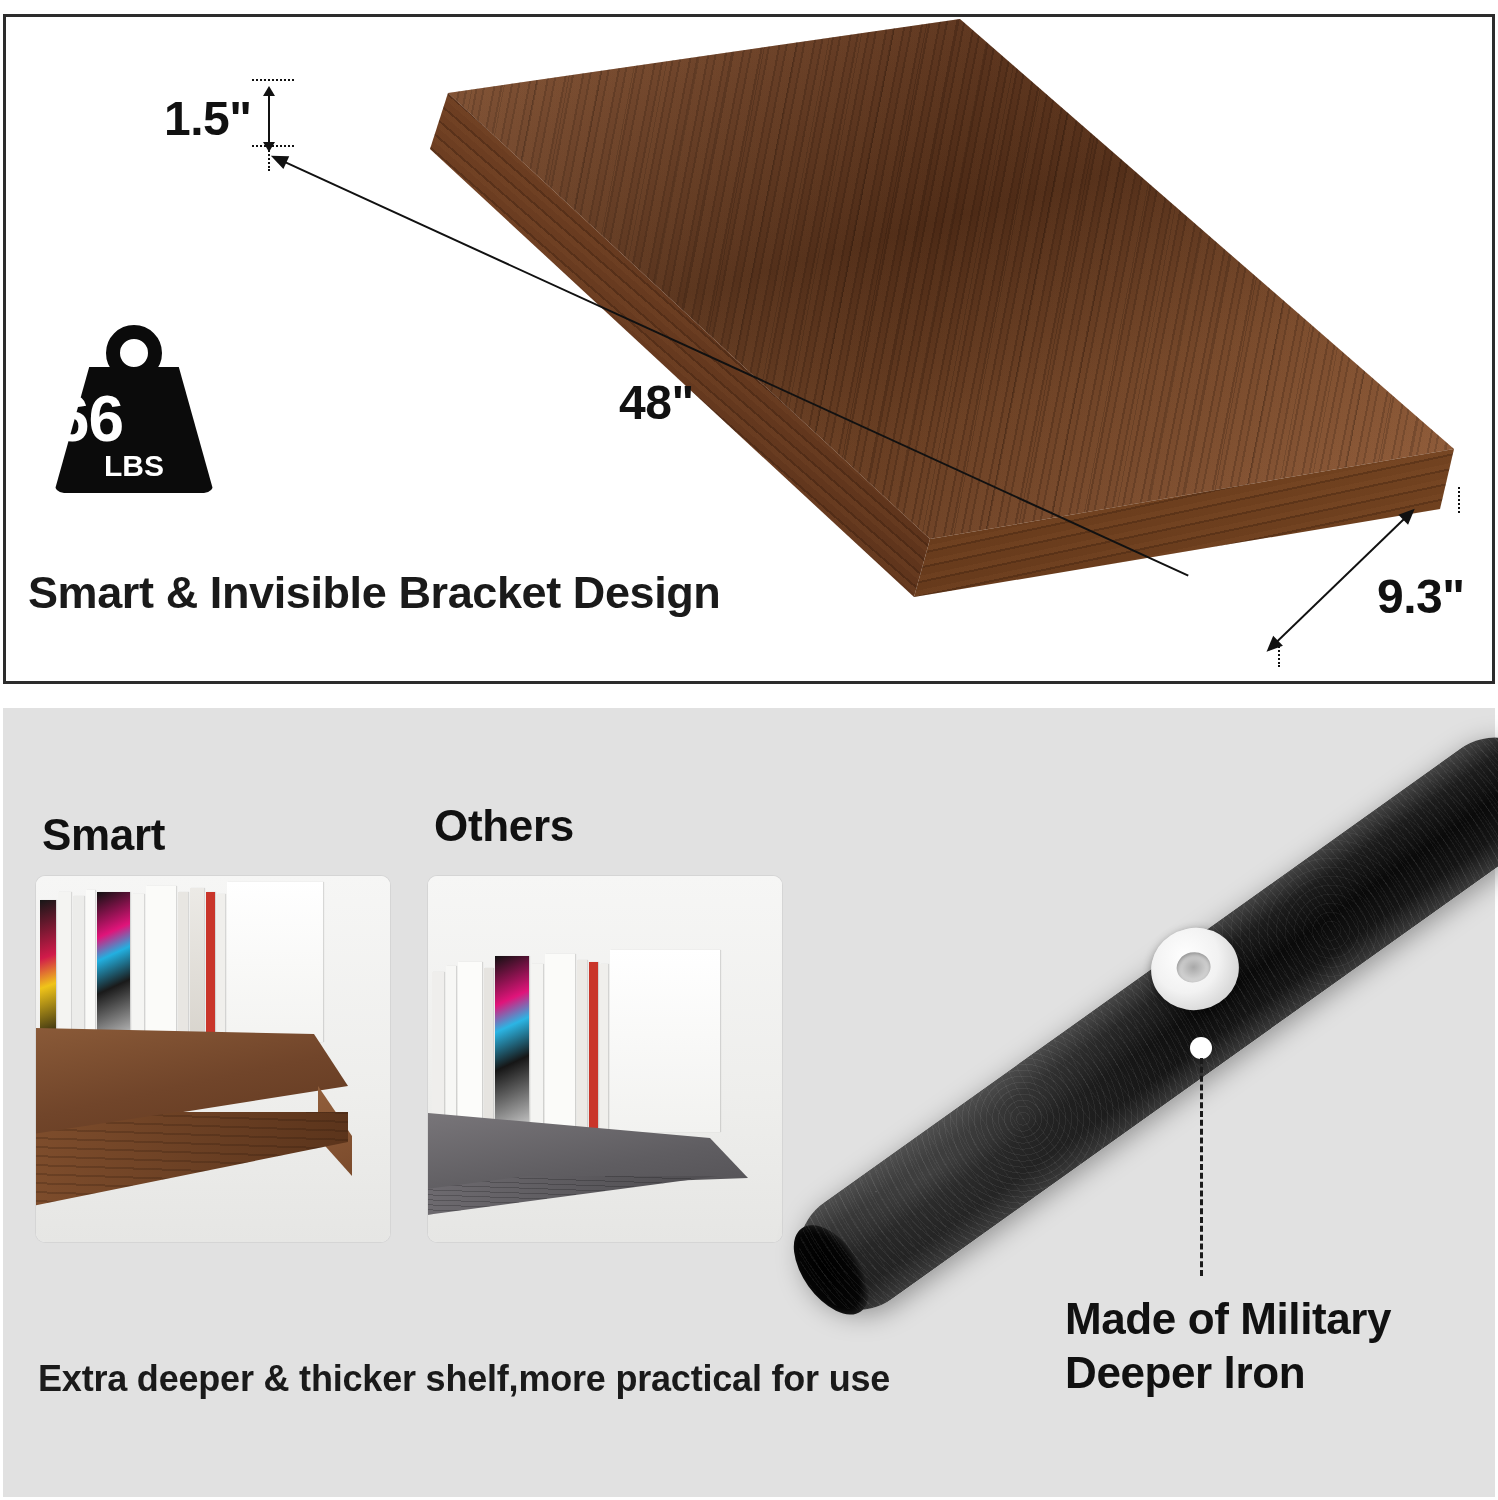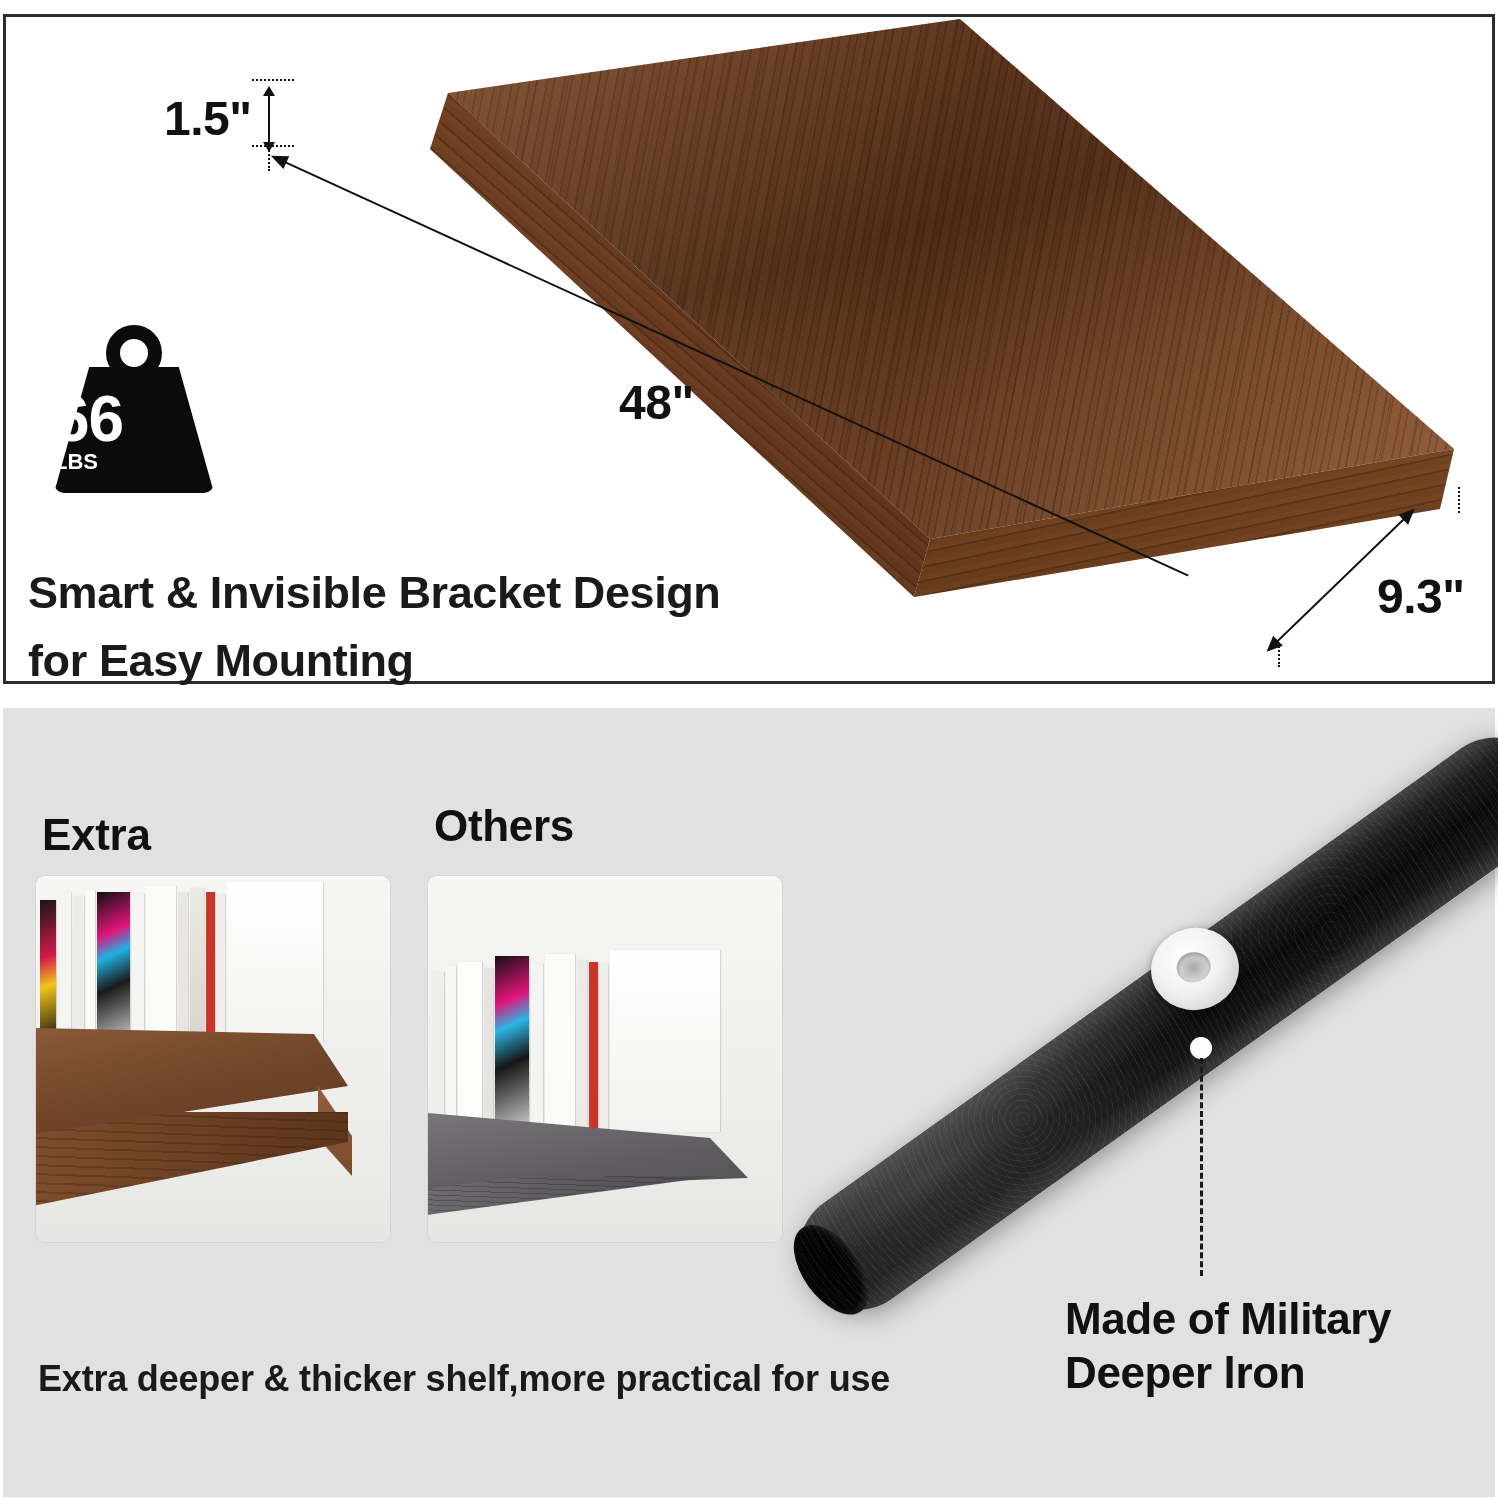--- a/index.html
+++ b/index.html
@@ -132,21 +132,21 @@
     clip-path: polygon(22% 0%, 78% 0%, 100% 100%, 0% 100%);
     border-radius: 10px;
   }
   .wb-num {
     position: absolute; left: 0; top: 62px; width: 160px;
     text-align: left; color: #fff; font-size: 64px; font-weight: 700;
     line-height: 1; letter-spacing: -1px;
   }
   .wb-unit {
     position: absolute; left: 0; top: 126px; width: 160px;
-    color: #fff; font-size: 22px; font-weight: 700; line-height: 1;
+    text-align: center; color: #fff; font-size: 30px; font-weight: 700; line-height: 1;
   }
 
   
   .headline {
     position: absolute; left: 22px; top: 542px;
     width: 900px; color: #1a1a1a;
     font-size: 45px; font-weight: 600; line-height: 1.52;
     letter-spacing: -0.4px;
   }
 
@@ -302,27 +302,26 @@
 
     <div class="weight-badge">
       <div class="wb-ring"></div>
       <div class="wb-body"></div>
       <div class="wb-num">66</div>
       <div class="wb-unit">LBS</div>
     </div>
 
     <div class="headline">
       <div>Smart &amp; Invisible Bracket Design</div>
-      <div>for Easy Mounting</div>
     </div>
   </div>
 
   <div class="bottom-panel"></div>
 
-  <div class="cmp-title cmp-ours">Extra</div>
+  <div class="cmp-title cmp-ours">Smart</div>
   <div class="cmp-title cmp-others">Others</div>
 
   <div class="photo photo-ours">
     <div class="ph-wall"></div>
     <div class="books" style="left:4px; bottom:200px;">
       <div class="bk" style="width:16px;height:142px;background:linear-gradient(160deg,#171717,#d11a4a 40%,#f0c419 60%,#111);"></div>
       <div class="bk" style="width:13px;height:150px;background:#f4f4f2;"></div>
       <div class="bk" style="width:11px;height:146px;background:#ececea;"></div>
       <div class="bk" style="width:9px;height:152px;background:#fafaf8;"></div>
       <div class="bk" style="width:33px;height:150px;background:linear-gradient(155deg,#101010,#e0147a 28%,#22b0e0 42%,#1a1a1a 62%,#cfcfcf 100%);"></div>

